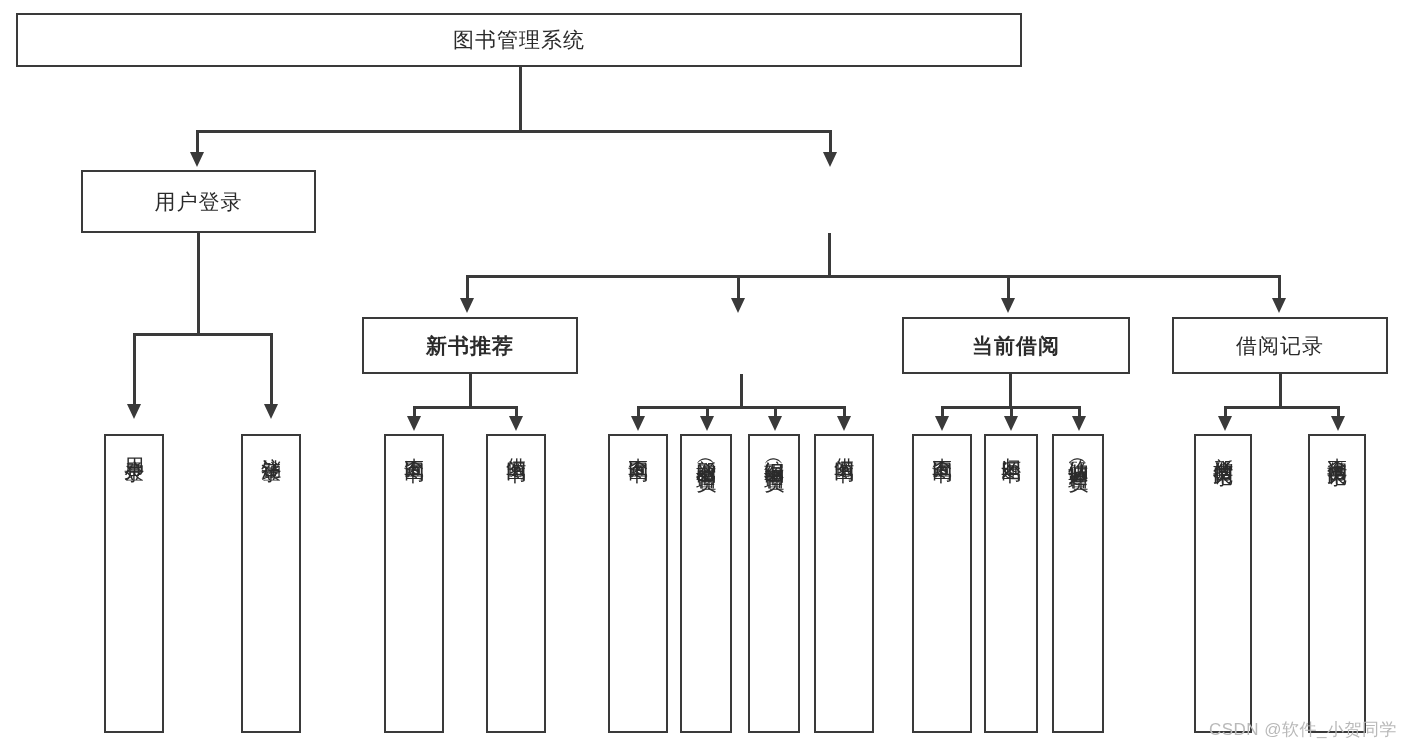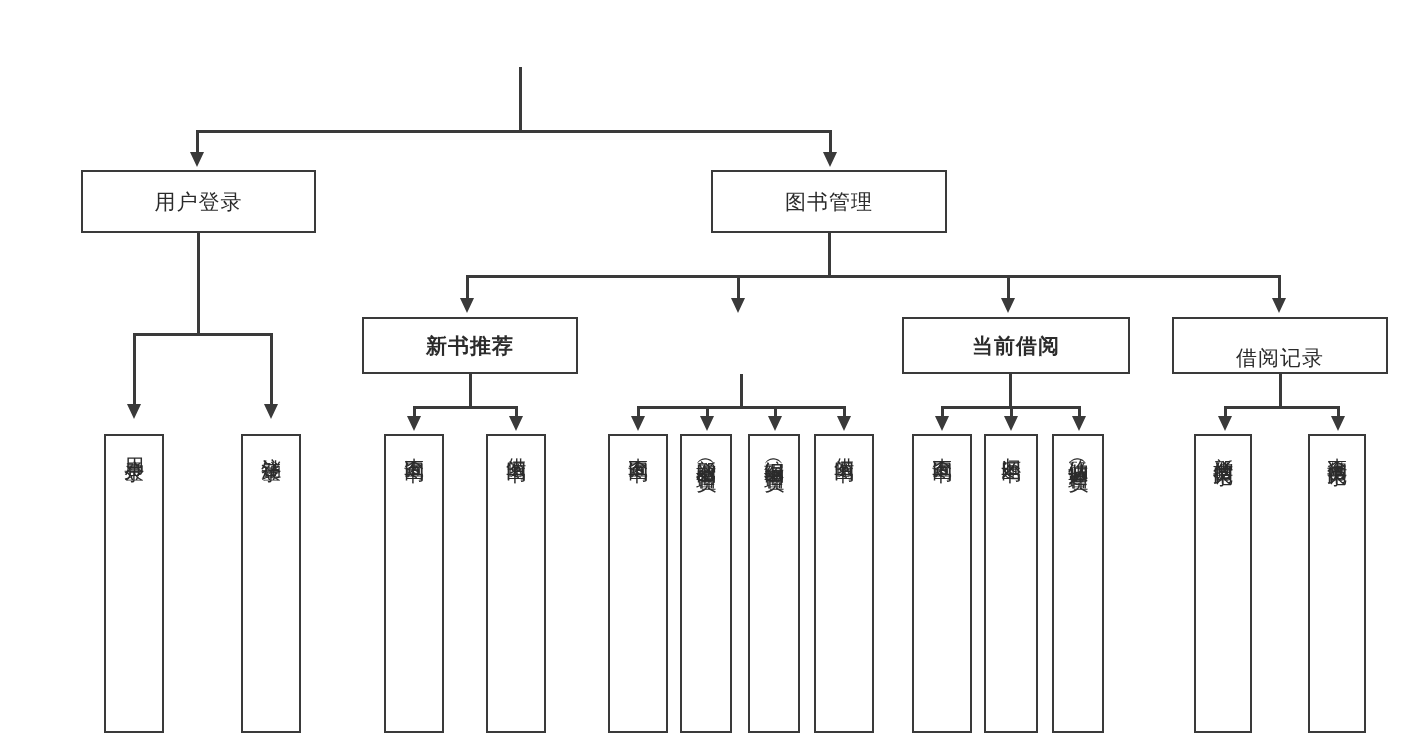--- a/index.html
+++ b/index.html
@@ -77,35 +77,35 @@
     color: #b9b9b9;
     white-space: nowrap;
     letter-spacing: 0.5px;
   }
 </style>
 </head>
 <body>
 
 <div id="canvas">
 
+  <div class="node h" style="left:16px; top:13px; width:1006px; height:54px;">
+    <span>图书管理系统</span>
+  </div>
 
   <div class="ln v" style="left:519px; top:67px; height:65px;"></div>
 
   <div class="ln h" style="left:196px; top:130px; width:636px;"></div>
 
   <div class="ln v" style="left:196px; top:130px; height:25px;"></div>
   <div class="arrow" style="left:190px; top:152px;"></div>
   <div class="ln v" style="left:829px; top:130px; height:25px;"></div>
   <div class="arrow" style="left:823px; top:152px;"></div>
 
   <div class="node h" style="left:81px; top:170px; width:235px; height:63px;">
     <span>用户登录</span>
-  </div>
-  <div class="node h" style="left:711px; top:170px; width:236px; height:63px;">
-    <span>图书管理</span>
   </div>
 
   <div class="ln v" style="left:197px; top:233px; height:102px;"></div>
   <div class="ln h" style="left:133px; top:333px; width:139px;"></div>
   <div class="ln v" style="left:133px; top:333px; height:74px;"></div>
   <div class="arrow" style="left:127px; top:404px;"></div>
   <div class="ln v" style="left:270px; top:333px; height:74px;"></div>
   <div class="arrow" style="left:264px; top:404px;"></div>
 
   <div class="ln v" style="left:828px; top:233px; height:44px;"></div>
@@ -118,21 +118,21 @@
   <div class="arrow" style="left:1001px; top:298px;"></div>
   <div class="ln v" style="left:1278px; top:275px; height:26px;"></div>
   <div class="arrow" style="left:1272px; top:298px;"></div>
 
   <div class="node h" style="left:362px; top:317px; width:216px; height:57px;font-weight:bold;">
     <span>新书推荐</span>
   </div>
   <div class="node h" style="left:902px; top:317px; width:228px; height:57px;font-weight:bold;">
     <span>当前借阅</span>
   </div>
-  <div class="node h" style="left:1172px; top:317px; width:216px; height:57px;align-items:flex-end;">
+  <div class="node h" style="left:1172px; top:317px; width:216px; height:57px;">
     <span>借阅记录</span>
   </div>
 
   <div class="ln v" style="left:469px; top:374px; height:34px;"></div>
   <div class="ln h" style="left:413px; top:406px; width:104px;"></div>
   <div class="ln v" style="left:413px; top:406px; height:13px;"></div>
   <div class="arrow" style="left:407px; top:416px;"></div>
   <div class="ln v" style="left:515px; top:406px; height:13px;"></div>
   <div class="arrow" style="left:509px; top:416px;"></div>
 
@@ -200,14 +200,15 @@
     <span class="vtext">确认归还（管理员）</span>
   </div>
 
   <div class="node v" style="left:1194px; top:434px; width:58px; height:299px;">
     <span class="vtext">新增借阅记录</span>
   </div>
   <div class="node v" style="left:1308px; top:434px; width:58px; height:299px;">
     <span class="vtext">查询借阅记录</span>
   </div>
 
+  <div id="watermark">CSDN @软件_小贺同学</div>
 
 </div>
 
 </body></html>

